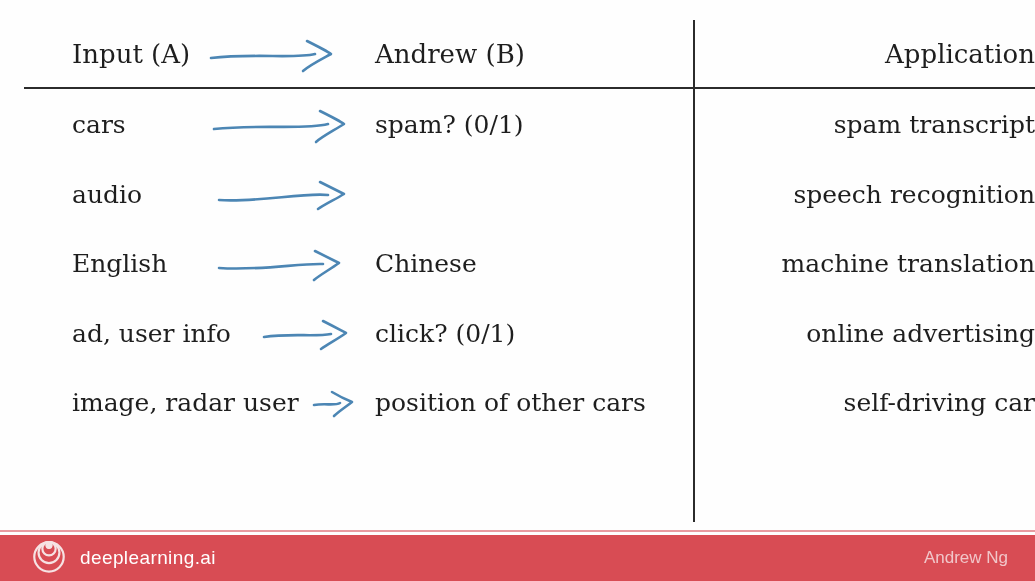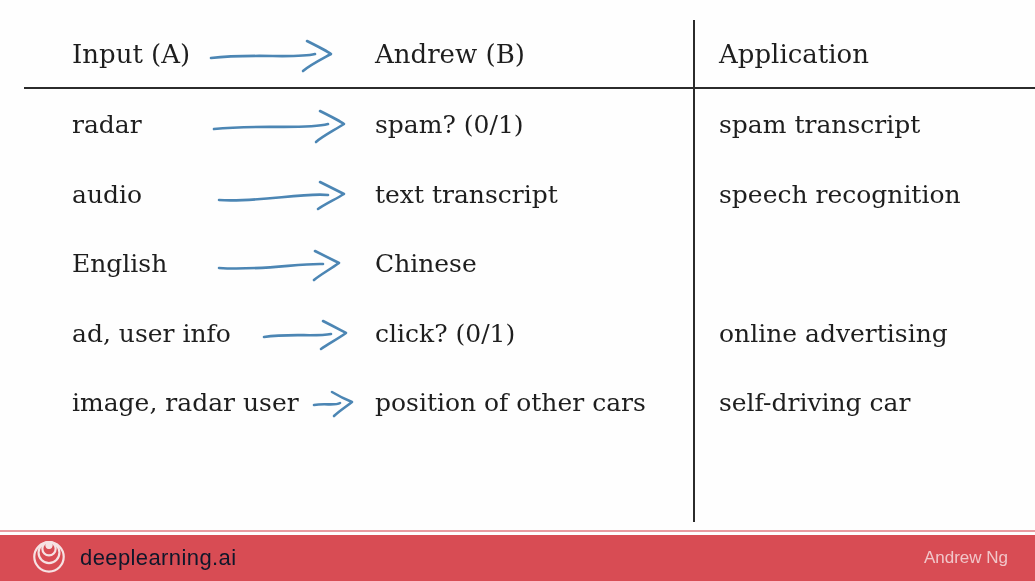--- a/index.html
+++ b/index.html
@@ -9,39 +9,39 @@
     font-family:"DejaVu Serif", serif; color:#1e1e1e;
   }
   
   .hline { position:absolute; left:24px; right:0; top:87px; height:2px; background:#2b2b2b; }
   .vline { position:absolute; left:693px; top:20px; width:2px; height:502px; background:#2b2b2b; }
 
   
   .trow { position:absolute; left:0; right:0; height:48px; display:flex; align-items:center; }
   .c1 { width:375px; box-sizing:border-box; padding-left:72px; display:flex; align-items:center; flex:0 0 auto; }
   .c2 { width:318px; box-sizing:border-box; flex:0 0 auto; white-space:nowrap; }
-  .c3 { box-sizing:border-box; padding-left:26px; flex:1 1 auto; white-space:nowrap; }
+  .c3 { box-sizing:border-box; padding-left:26px; flex:1 1 auto; white-space:nowrap;text-align:right; }
   .trow span { font-size:25px; white-space:nowrap; }
   .trow.head span { font-size:26px; }
 
   .arrow { height:40px; margin-left:auto; flex:0 0 auto; }
   .arrow g { fill:none; stroke:#4c86b4; stroke-width:2.6; stroke-linecap:round; stroke-linejoin:round; }
 
   
   .footer-line { position:absolute; left:0; right:0; top:530px; height:2px; background:#e89aa0; }
   .footer-bar {
     position:absolute; left:0; right:0; top:535px; bottom:0;
     background:#d84c54; display:flex; align-items:center;
     padding:0 27px 0 30px; box-sizing:border-box;
     font-family:"Liberation Sans", sans-serif;
   }
   .brand { display:flex; align-items:center; }
   .brand-logo { width:38px; height:38px; flex:0 0 auto; }
   .brand-logo * { stroke:#f6e2e3; }
-  .brand-name { margin-left:12px; font-size:22px; letter-spacing:0.4px; color:#0f172a; }
+  .brand-name { margin-left:12px; font-size:19px; letter-spacing:0.4px; color:#ffffff; }
   .author { margin-left:auto; font-size:17px; color:#f1c6c9; }
 </style>
 </head>
 <body>
 
 <div class="slide">
 
   <div class="hline"></div>
   <div class="vline"></div>
 
@@ -58,21 +58,21 @@
     <div class="c2">
       <span>Andrew (B)</span>
     </div>
     <div class="c3">
       <span>Application</span>
     </div>
   </div>
 
   <div class="trow" style="top:100px">
     <div class="c1">
-      <span>radar</span>
+      <span>cars</span>
       <svg class="arrow" style="width:140px;margin-right:25px" viewBox="0 0 140 40">
         <g>
             <path d="M4 25 C 52 20, 95 26, 118 20"></path>
             <path d="M110 7 C 124 14, 130 17, 134 20 C 123 27, 113 32, 106 38"></path>
           </g>
       </svg>
     </div>
     <div class="c2">
       <span>spam? (0/1)</span>
     </div>
@@ -84,40 +84,40 @@
   <div class="trow" style="top:170px">
     <div class="c1">
       <span>audio</span>
       <svg class="arrow" style="width:135px;margin-right:25px" viewBox="0 0 135 40">
         <g>
             <path d="M4 26 C 40 29, 90 18, 113 21"></path>
             <path d="M105 8 C 119 15, 125 18, 129 20 C 119 26, 110 30, 103 35"></path>
           </g>
       </svg>
     </div>
-    <div class="c2">
-      <span>text transcript</span>
-    </div>
     <div class="c3">
       <span>speech recognition</span>
     </div>
   </div>
 
   <div class="trow" style="top:239px">
     <div class="c1">
       <span>English</span>
       <svg class="arrow" style="width:130px;margin-right:30px" viewBox="0 0 130 40">
         <g>
             <path d="M4 25 C 45 28, 85 20, 108 21"></path>
             <path d="M100 8 C 114 15, 120 18, 124 20 C 114 27, 105 32, 99 37"></path>
           </g>
       </svg>
     </div>
     <div class="c2">
       <span>Chinese</span>
+    </div>
+    <div class="c3">
+      <span>machine translation</span>
     </div>
   </div>
 
   <div class="trow" style="top:309px">
     <div class="c1">
       <span>ad, user info</span>
       <svg class="arrow" style="width:93px;margin-right:22px" viewBox="0 0 93 40">
         <g>
             <path d="M4 24 C 30 20, 55 24, 71 21"></path>
             <path d="M63 8 C 77 15, 82 18, 86 20 C 76 27, 68 31, 61 36"></path>

